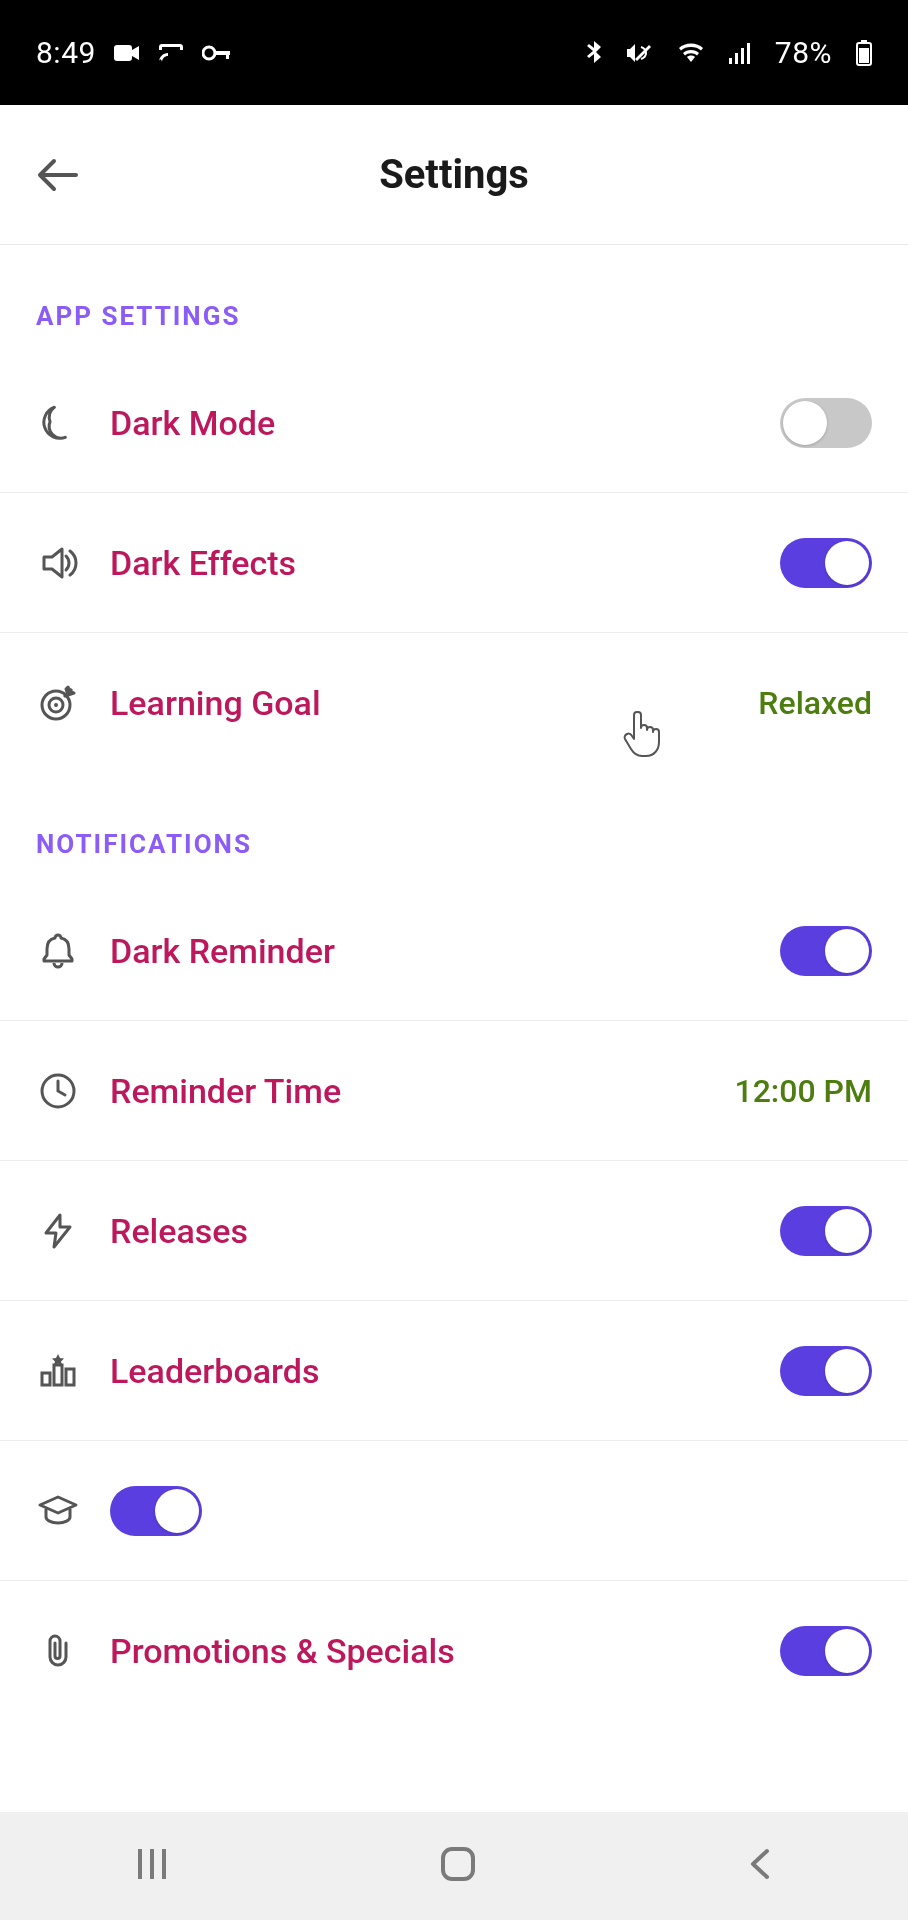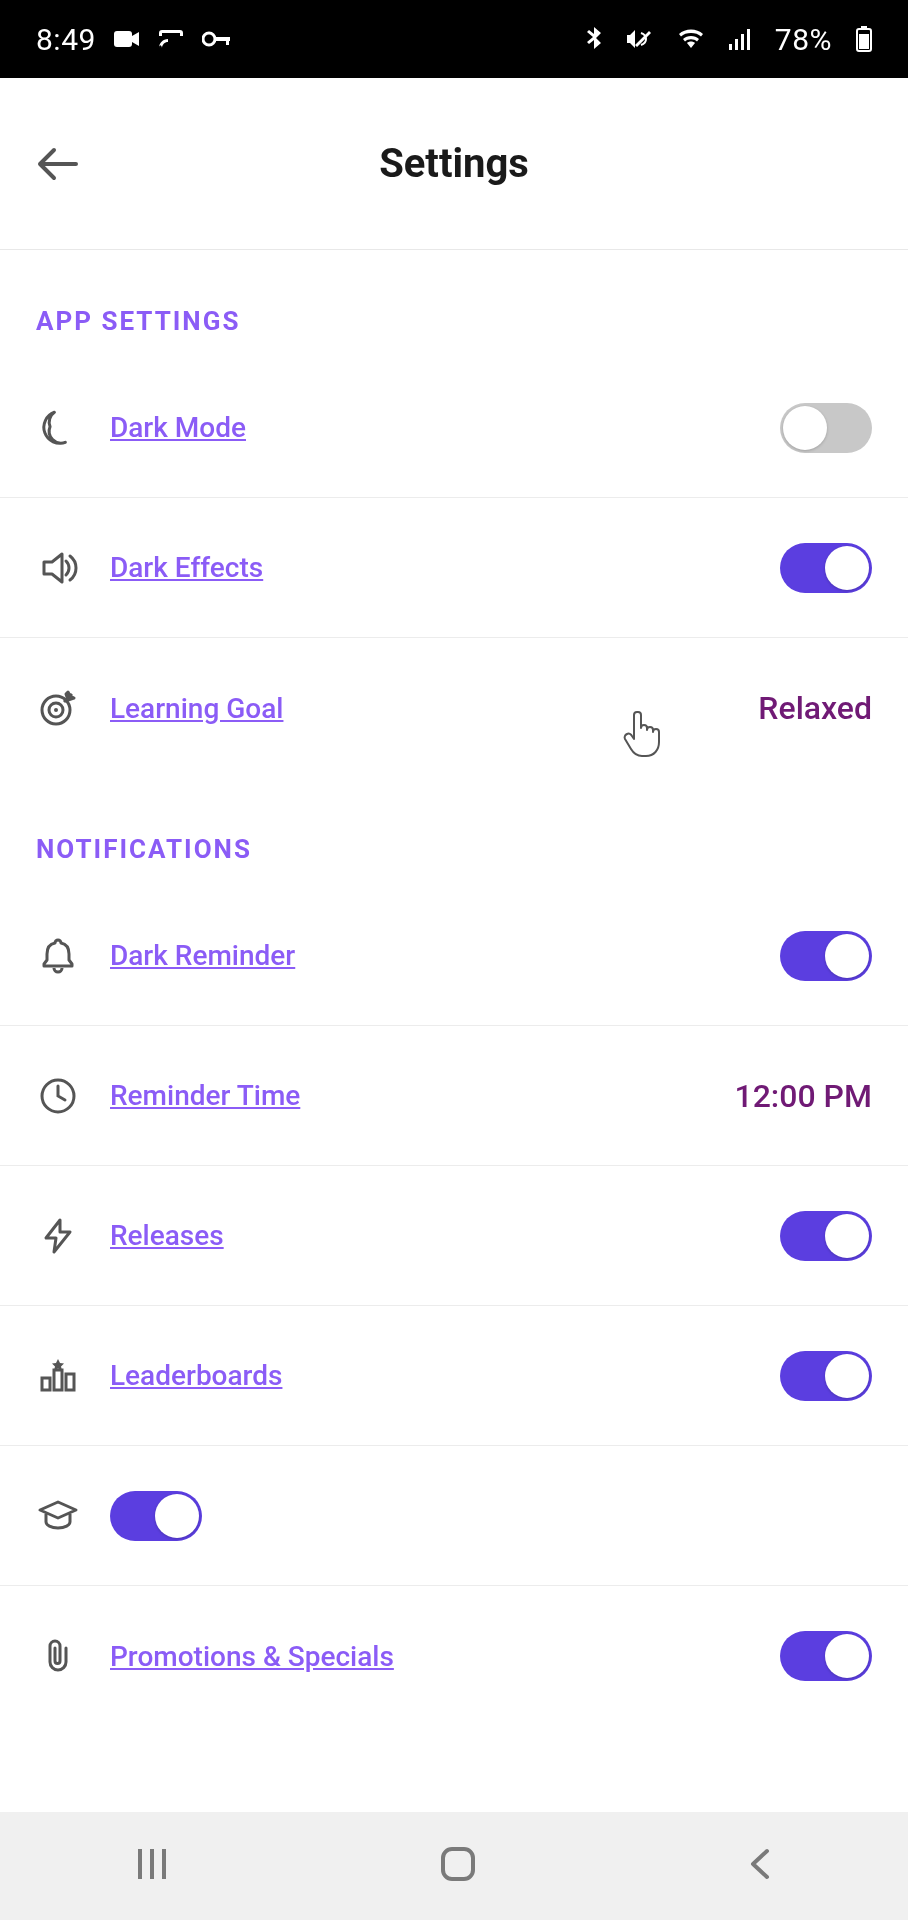--- a/index.html
+++ b/index.html
@@ -1,35 +1,35 @@
 <!DOCTYPE html>
 <html><head>
 <meta charset="utf-8">
 <style>
   * { box-sizing: border-box; margin: 0; padding: 0; }
   html, body { width: 908px; height: 1920px; font-family: -apple-system, BlinkMacSystemFont, "Segoe UI", Roboto, sans-serif; background:#fff; color:#1a1a1a; overflow:hidden; }
   
   
-  .status-bar { background:#000; color:#fff; height:78px; display:flex; align-items:center; justify-content:space-between; padding:0 36px; font-size:30px; letter-spacing:0.5px; }
+  .status-bar { background:#000; color:#fff; height:105px; display:flex; align-items:center; justify-content:space-between; padding:0 36px; font-size:30px; letter-spacing:0.5px; }
   .status-left { display:flex; align-items:center; gap:18px; }
   .status-right { display:flex; align-items:center; gap:24px; }
   .sb-icon { display:inline-flex; }
   
   
-  .header { height:172px; display:flex; align-items:center; padding:0 28px; border-bottom:1px solid #e8e8e8; position:relative; }
+  .header { height:140px; display:flex; align-items:center; padding:0 28px; border-bottom:1px solid #e8e8e8; position:relative; }
   .back-btn { width:60px; height:60px; display:flex; align-items:center; justify-content:center; cursor:pointer; }
   .title { position:absolute; left:0; right:0; text-align:center; font-size:40px; font-weight:700; pointer-events:none; }
   
   
   .section-header { padding:56px 36px 22px; font-size:26px; font-weight:700; letter-spacing:2px; color:#8b5cf6; text-transform:uppercase; }
   .row { display:flex; align-items:center; padding:34px 36px; border-bottom:1px solid #ececec; gap:30px; min-height:140px; }
   .row.last-of-group { border-bottom:none; }
   .row-icon { width:44px; height:44px; display:flex; align-items:center; justify-content:center; color:#555; flex-shrink:0; }
-  .row-label { flex:1; font-size:28px; font-weight:500; color:#8b5cf6;text-decoration:underline; }
-  .row-value { font-size:32px; color:#701a75; font-weight:500; }
+  .row-label { flex:1; font-size:34px; font-weight:500; color:#be185d; }
+  .row-value { font-size:32px; color:#4d7c0f; font-weight:500; }
   
   
   .toggle { width:92px; height:50px; border-radius:50px; position:relative; cursor:pointer; transition:background .15s; }
   .toggle.off { background:#c8c8c8; }
   .toggle.on  { background:#5b3ee0; }
   .knob { position:absolute; top:3px; width:44px; height:44px; border-radius:50%; background:#fff; box-shadow:0 1px 3px rgba(0,0,0,0.2); }
   .toggle.off .knob { left:3px; }
   .toggle.on  .knob { right:3px; }
   
   

